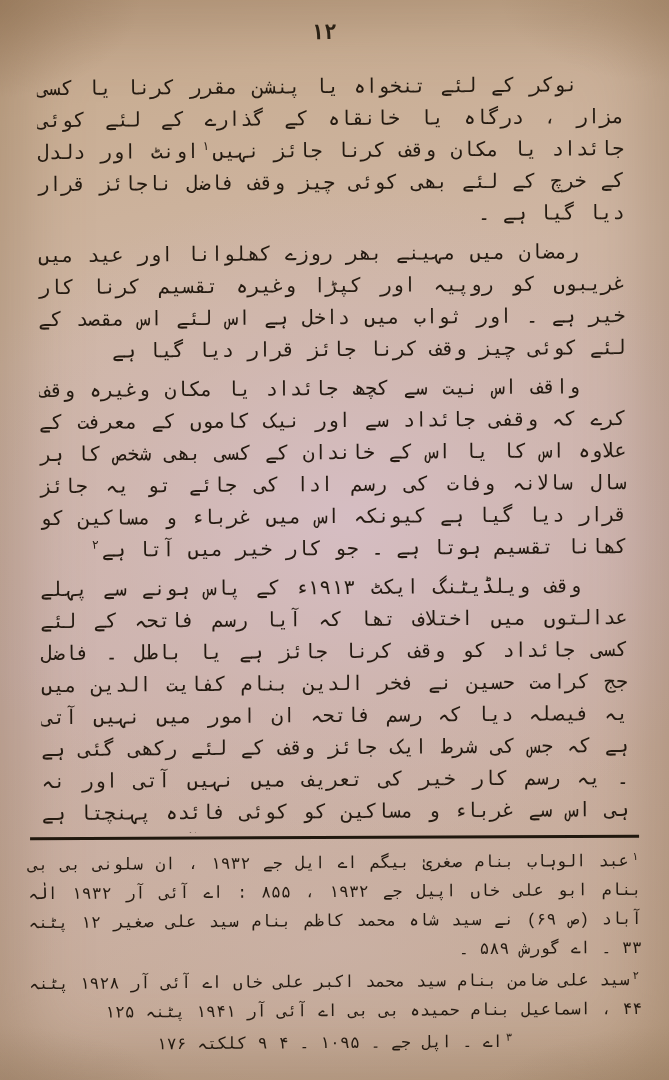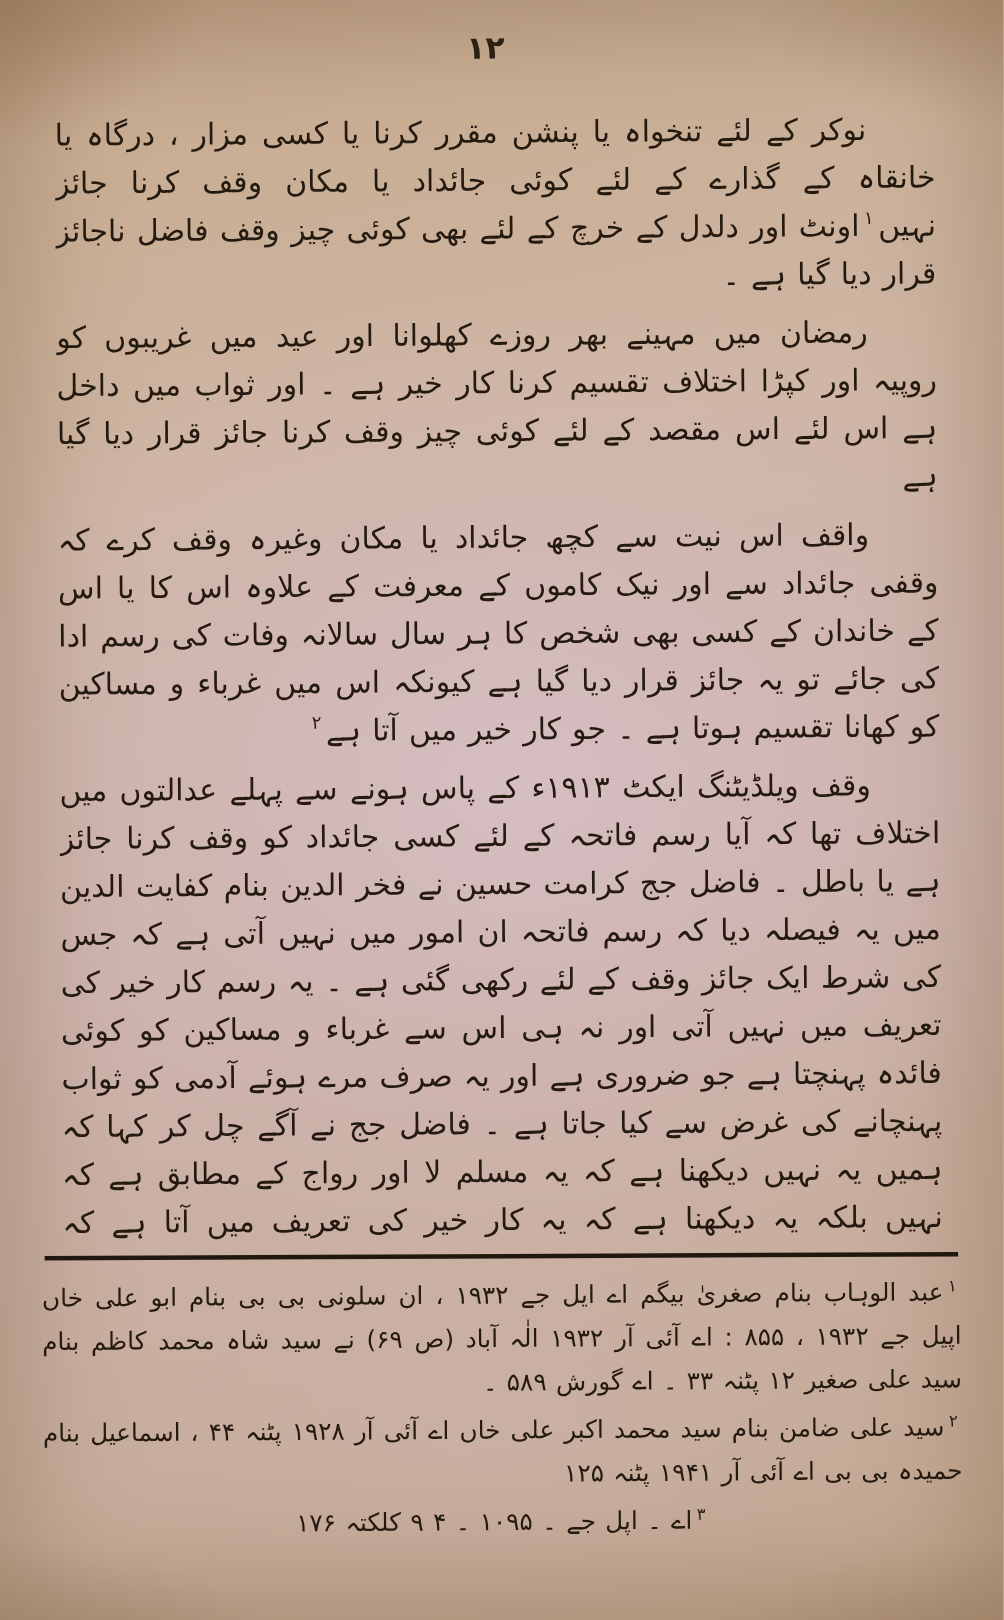--- a/index.html
+++ b/index.html
@@ -9,20 +9,21 @@
     background:#c4a98e;
     position:relative;
   }
   
   .page{
     position:absolute;inset:0;
     background:
       radial-gradient(ellipse 420px 330px at 52% 48%, rgba(214,190,196,.95), rgba(209,184,182,.55) 55%, rgba(205,178,160,0) 100%),
       radial-gradient(ellipse 500px 260px at 50% 88%, rgba(206,182,176,.55), rgba(200,172,150,0) 100%),
       linear-gradient(168deg,#bfa287 0%, #c9ae94 10%, #cfb6a4 30%, #cdb3ac 55%, #c8ad9c 75%, #bda184 100%);
+    font-family: Liberation Mono, monospace;
   }
   .page::before{ 
     content:"";position:absolute;inset:0;pointer-events:none;
     background:
       radial-gradient(ellipse 220px 140px at -2% 0%, rgba(122,90,58,.38), rgba(122,90,58,0) 70%),
       radial-gradient(ellipse 260px 120px at 102% 0%, rgba(130,96,62,.30), rgba(130,96,62,0) 70%),
       radial-gradient(ellipse 280px 140px at 0% 104%, rgba(110,84,60,.30), rgba(110,84,60,0) 70%),
       radial-gradient(ellipse 280px 140px at 100% 104%, rgba(110,84,60,.28), rgba(110,84,60,0) 70%);
     box-shadow:inset 0 0 70px 18px rgba(124,94,62,.35);
   }
@@ -71,21 +72,21 @@
 
     <div class="page-num">۱۲</div>
 
     <div class="text-block">
 
       <p class="para">
         <span>نوکر کے لئے تنخواہ یا پنشن مقرر کرنا یا کسی مزار ، درگاہ یا خانقاہ کے گذارے کے لئے کوئی جائداد یا مکان وقف کرنا جائز نہیں</span><sup class="fn-ref">۱</sup><span>اونٹ اور دلدل کے خرچ کے لئے بھی کوئی چیز وقف فاضل ناجائز قرار دیا گیا ہے ۔</span>
       </p>
 
       <p class="para">
-        <span>رمضان میں مہینے بھر روزے کھلوانا اور عید میں غریبوں کو روپیہ اور کپڑا اختلاف تقسیم کرنا کار خیر ہے ۔ اور ثواب میں داخل ہے اس لئے اس مقصد کے لئے کوئی چیز وقف کرنا جائز قرار دیا گیا ہے</span><sup class="fn-ref"></sup><span></span>
+        <span>رمضان میں مہینے بھر روزے کھلوانا اور عید میں غریبوں کو روپیہ اور کپڑا وغیرہ تقسیم کرنا کار خیر ہے ۔ اور ثواب میں داخل ہے اس لئے اس مقصد کے لئے کوئی چیز وقف کرنا جائز قرار دیا گیا ہے</span><sup class="fn-ref"></sup><span></span>
       </p>
 
       <p class="para">
         <span>واقف اس نیت سے کچھ جائداد یا مکان وغیرہ وقف کرے کہ وقفی جائداد سے اور نیک کاموں کے معرفت کے علاوہ اس کا یا اس کے خاندان کے کسی بھی شخص کا ہر سال سالانہ وفات کی رسم ادا کی جائے تو یہ جائز قرار دیا گیا ہے کیونکہ اس میں غرباء و مساکین کو کھانا تقسیم ہوتا ہے ۔ جو کار خیر میں آتا ہے</span><sup class="fn-ref">۲</sup><span></span>
       </p>
 
       <p class="para">
         <span>وقف ویلڈیٹنگ ایکٹ ۱۹۱۳ء کے پاس ہونے سے پہلے عدالتوں میں اختلاف تھا کہ آیا رسم فاتحہ کے لئے کسی جائداد کو وقف کرنا جائز ہے یا باطل ۔ فاضل جج کرامت حسین نے فخر الدین بنام کفایت الدین میں یہ فیصلہ دیا کہ رسم فاتحہ ان امور میں نہیں آتی ہے کہ جس کی شرط ایک جائز وقف کے لئے رکھی گئی ہے ۔ یہ رسم کار خیر کی تعریف میں نہیں آتی اور نہ ہی اس سے غرباء و مساکین کو کوئی فائدہ پہنچتا ہے جو ضروری ہے اور یہ صرف مرے ہوئے آدمی کو ثواب پہنچانے کی غرض سے کیا جاتا ہے ۔ فاضل جج نے آگے چل کر کہا کہ ہمیں یہ نہیں دیکھنا ہے کہ یہ مسلم لا اور رواج کے مطابق ہے کہ نہیں بلکہ یہ دیکھنا ہے کہ یہ کار خیر کی تعریف میں آتا ہے کہ نہیں</span><sup class="fn-ref">۳</sup><span></span>
       </p>
 

